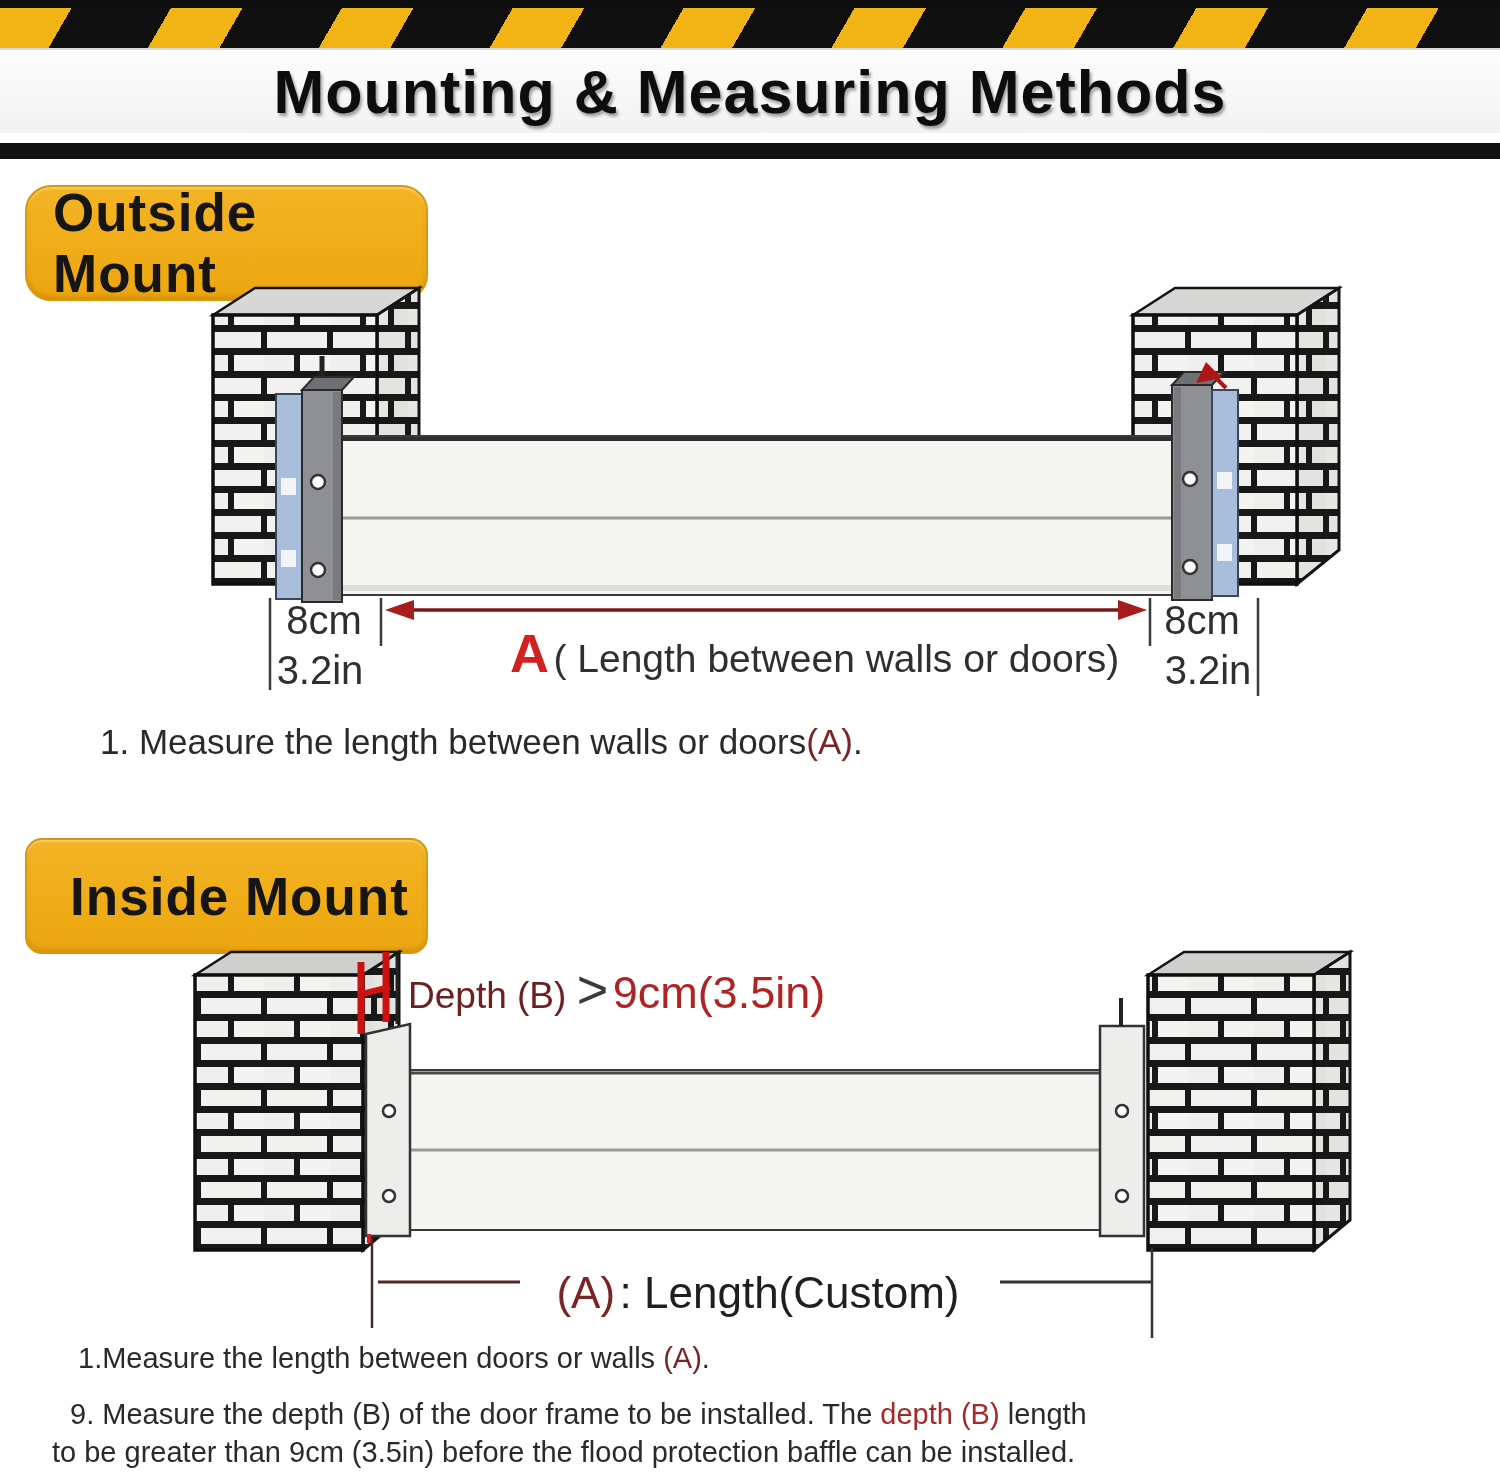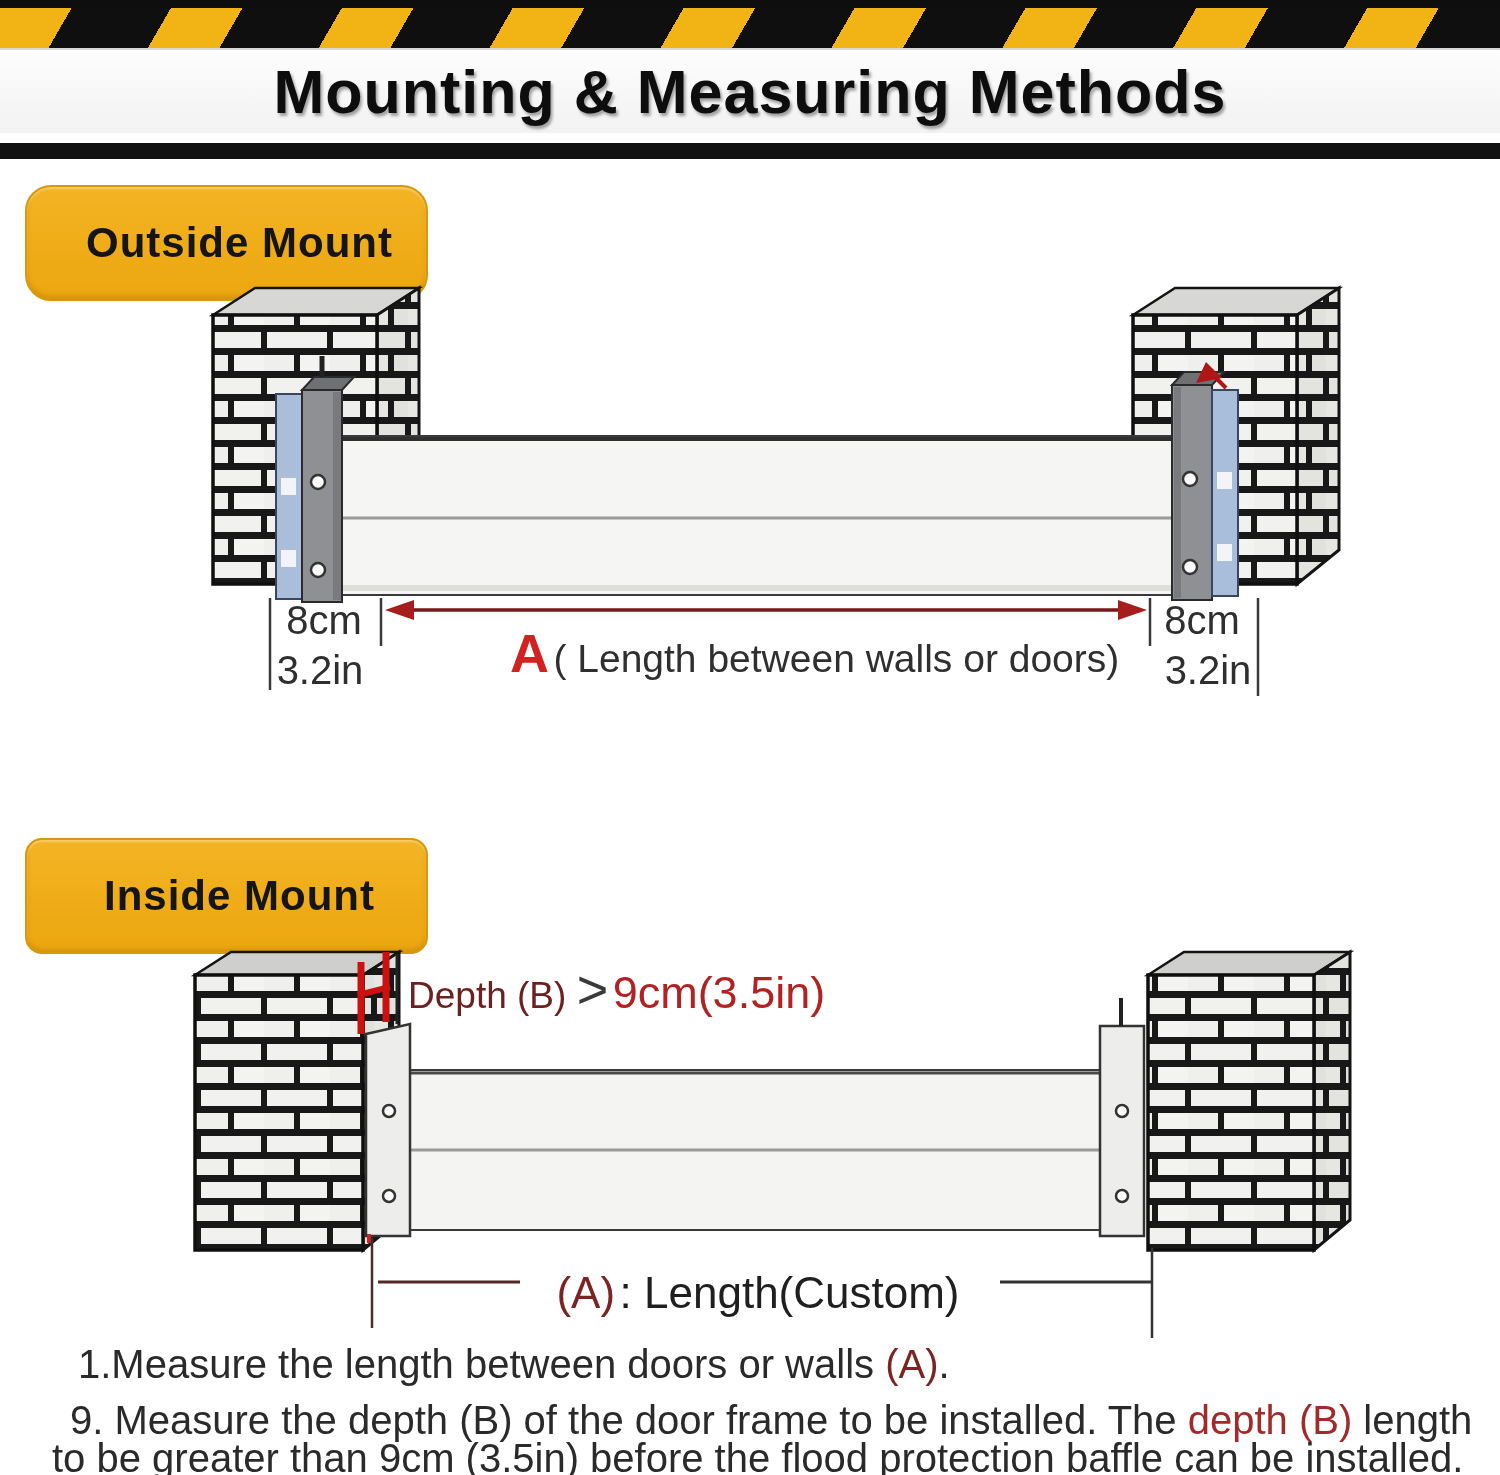--- a/index.html
+++ b/index.html
@@ -23,36 +23,36 @@
     margin:0;font-size:61px;font-weight:bold;color:#0d0d0d;letter-spacing:1px;
     text-shadow:2px 3px 3px rgba(0,0,0,0.35);
   }
   .header-bar{position:absolute;left:0;top:143px;width:1500px;height:16px;background:#111111;}
   
   .badge{
     position:absolute;left:25px;width:403px;height:116px;border-radius:26px;
     background:linear-gradient(180deg,#f3b424,#eca60f);
     border:2px solid #d9980c;box-sizing:border-box;
     display:flex;align-items:center;justify-content:center;
-    font-size:42px;font-weight:bold;color:#151515;letter-spacing:1px;
+    font-size:53px;font-weight:bold;color:#151515;letter-spacing:1px;
     box-shadow:inset 0 2px 2px rgba(255,255,255,.35), inset 0 -3px 4px rgba(140,90,0,.25);
     padding-left:26px;
   }
   #badge-outside{top:185px;}
   #badge-inside{top:838px;border-radius:17px;}
   
   .diagram{position:absolute;left:0;}
   #svg-outside{top:282px;}
   #svg-inside{top:948px;}
   svg text{font-family:"Liberation Sans", sans-serif;}
   
   .step{position:absolute;font-size:35px;color:#2a2a2a;white-space:nowrap;}
   .step .maroon{color:#7c2424;}
   .step .red{color:#a32a2a;}
-  .inside-step{font-size:40px;}
+  .inside-step{font-size:29px;}
 </style>
 </head>
 <body>
 
 <div id="page">
 
   <div class="tape-top"></div>
   <div class="tape"></div>
   <div class="title-band">
     <h1>Mounting &amp; Measuring Methods</h1>
@@ -137,20 +137,23 @@
       <text x="1202" y="352" font-size="40" fill="#2f2f2f" text-anchor="middle">8cm</text>
       <text x="1208" y="402" font-size="40" fill="#2f2f2f" text-anchor="middle">3.2in</text>
 
       <text x="510" y="390">
         <tspan font-size="54" font-weight="bold" fill="#d32020">A</tspan>
         <tspan font-size="39" fill="#2f2f2f">( Length between walls or doors)</tspan>
       </text>
     </g>
   </svg>
 
+  <div class="step" style="left:100px;top:722px;">
+    <span>1. Measure the length between walls or doors</span><span class="maroon">(A)</span><span>.</span>
+  </div>
 
   <div class="badge" id="badge-inside">
     <span>Inside Mount</span>
   </div>
 
   <svg id="svg-inside" class="diagram" width="1500" height="392" viewBox="0 0 1500 392">
     <defs>
       <pattern id="brickF2" width="66" height="46" patternUnits="userSpaceOnUse">
         <rect width="66" height="46" fill="#181818"></rect>
         <rect x="3" y="4" width="60" height="16" fill="#f1f1ef"></rect>

